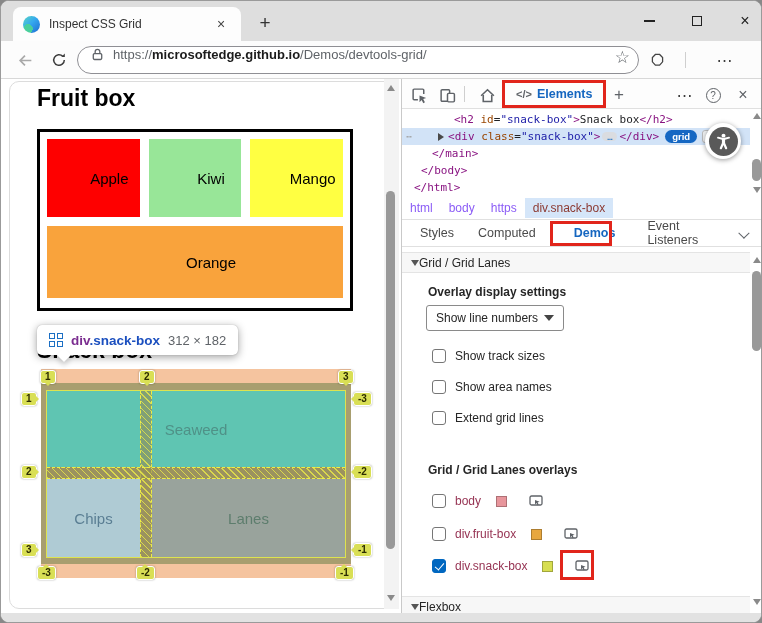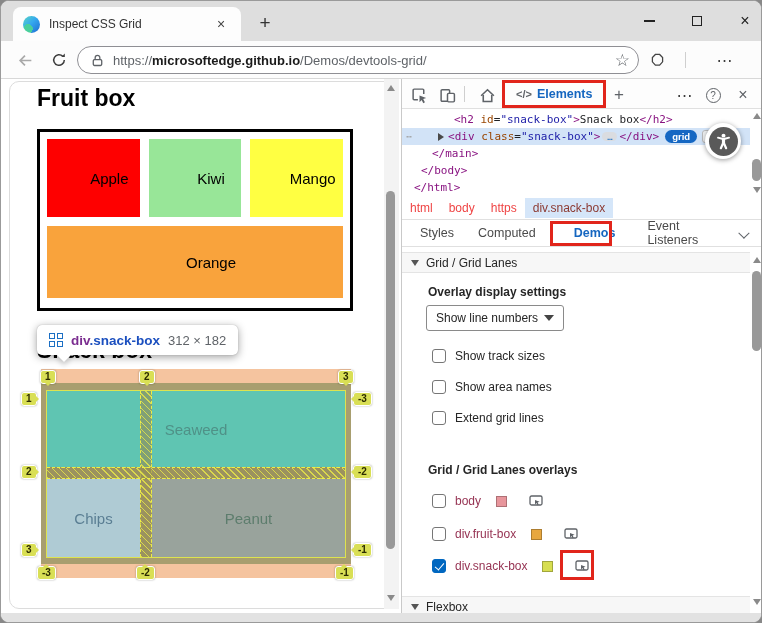--- a/index.html
+++ b/index.html
@@ -21,21 +21,21 @@
   .newtab { position:absolute; left:252px; top:10px; font-size:19px; font-weight:300; color:#333; width:24px; height:24px; display:flex; align-items:center; justify-content:center; }
   .winbtn { position:absolute; top:8px; width:30px; height:24px; display:flex; align-items:center; justify-content:center; color:#222; }
   .min-glyph { width:11px; height:1.5px; background:#222; }
   .max-glyph { width:10px; height:10px; border:1.2px solid #222; }
   .x-glyph { font-size:16px; font-weight:300; line-height:1; }
 
   
   .navbar { position:absolute; left:0; top:40px; width:762px; height:38px; background:#fcfcfc; border-bottom:1px solid #d8d8d8; }
   .nav-ico { position:absolute; top:7px; width:24px; height:24px; display:flex; align-items:center; justify-content:center; }
   .urlfield { position:absolute; left:76px; top:5px; width:562px; height:28px; border:1px solid #8f8f94; border-radius:14px;
-              background:#fff; display:flex; align-items:center; padding:0 8px 0 12px; }
+              background:#fff; display:flex; align-items:flex-start; padding:0 8px 0 12px; }
   .url-text { font-size:13px; white-space:nowrap; overflow:hidden; flex:1; margin-left:8px; }
   .url-scheme,.url-path { color:#5f6368; }
   .url-domain { color:#1b1b1b; font-weight:700; }
   .star { font-size:17px; color:#5f6368; }
   .vdiv { position:absolute; top:11px; width:1px; height:16px; background:#cfcfcf; }
   .dots { font-size:16px; color:#3c3c3c; letter-spacing:1px; }
 
   
   .content { position:absolute; left:0; top:78px; width:762px; height:534px; }
   .pagepane { position:absolute; left:0; top:0; width:400px; height:534px; background:#fff; }
@@ -107,32 +107,32 @@
   .grid-badge { display:inline-block; background:#1567c3; color:#fff; font-family:"Liberation Sans",sans-serif;
                 font-size:9.5px; font-weight:700; border-radius:8px; padding:1px 7px; margin-left:6px; }
   .pages-badge { display:inline-flex; align-items:center; justify-content:center; width:18px; height:13px;
                  border:1px solid #bbb; border-radius:3px; background:#f1f3f4; margin-left:5px; }
   .a11y { position:absolute; left:303px; top:14px; width:36px; height:36px; border-radius:50%; background:#fff;
           box-shadow:0 1px 5px rgba(0,0,0,.4); display:flex; align-items:center; justify-content:center; z-index:8; }
   .a11y-inner { width:29px; height:29px; border-radius:50%; background:#595959; display:flex; align-items:center; justify-content:center; }
 
   .crumbs { position:absolute; left:0; top:118px; width:362px; height:23px; border-bottom:1px solid #e0e0e0;
             display:flex; align-items:center; font-size:12px; }
-  .crumb { padding:3px 8px; color:#ef4444; }
+  .crumb { padding:3px 8px; color:#8b5cf6; }
   .crumb.sel { background:#d5e6f9; color:#8c3a32; }
 
   .dt-tabs { position:absolute; left:0; top:141px; width:362px; height:27px; border-bottom:1px solid #e0e0e0;
              display:flex; align-items:center; font-size:12.5px; color:#4a4a4a; }
   .dt-tabs .t { padding:0 12px; }
   .dt-tabs .t.active { color:#1566c0; font-weight:700; }
   .chev { width:8px; height:8px; border-right:1.6px solid #5f6368; border-bottom:1.6px solid #5f6368; transform:rotate(45deg); }
 
   .lpanel { position:absolute; left:0; top:168px; width:362px; height:366px; background:#fff; font-size:12px; color:#262626; }
   .sect { position:absolute; left:0; width:348px; height:21px; background:#f7f7f7; border-top:1px solid #e4e4e4; border-bottom:1px solid #e4e4e4;
-          display:flex; align-items:center; gap:7px; padding-left:9px; }
+          display:flex; align-items:center; padding-left:9px; }
   .twisty { width:0; height:0; border-left:4.5px solid rgba(0,0,0,0); border-right:4.5px solid rgba(0,0,0,0); border-top:6px solid #555; }
   .bold-lbl { font-weight:700; }
   .dd { position:absolute; left:24px; width:138px; height:26px; border:1px solid#8a8a8a; border-radius:3px; background:#fff;
         display:flex; align-items:center; justify-content:space-between; padding:0 9px; }
   .dd-caret { width:0; height:0; border-left:5px solid rgba(0,0,0,0); border-right:5px solid rgba(0,0,0,0); border-top:6px solid #444; }
   .chkrow { position:absolute; left:30px; display:flex; align-items:center; gap:9px; }
   .chk { width:14px; height:14px; border:1px solid #767676; border-radius:3px; background:#fff; flex:none; position:relative; }
   .chk.on { background:#0067c0; border-color:#0067c0; }
   .chk.on::after { content:''; position:absolute; left:4px; top:1px; width:4px; height:8px;
                    border-right:1.8px solid #fff; border-bottom:1.8px solid #fff; transform:rotate(40deg); }
@@ -221,21 +221,21 @@
         <span class="tt-dims">312 × 182</span>
       </div>
 
       <div class="overlay">
         <div class="peach" style="top:2px;"></div>
         <div class="peach" style="top:197px;"></div>
         <div class="olive"></div>
         <div class="gridinner">
           <div class="cell" style="left:0; top:0; width:298px; height:76px; background:#5fc5b2; color:#4f9187;">Seaweed</div>
           <div class="cell" style="left:0; top:88px; width:93px; height:78px; background:#afcbd4; color:#5a7e93;">Chips</div>
-          <div class="cell" style="left:105px; top:88px; width:193px; height:78px; background:#99a39c; color:#5d7d6d;">Peanut</div>
+          <div class="cell" style="left:105px; top:88px; width:193px; height:78px; background:#99a39c; color:#5d7d6d;">Lanes</div>
           <div class="hatch v" style="left:93px; top:0; width:12px; height:166px;"></div>
           <div class="hatch h" style="left:0; top:76px; width:298px; height:12px;"></div>
         </div>
 
         <div class="bdg bdg-top" style="left:3px;  top:3px;">1</div>
         <div class="bdg bdg-top" style="left:102px;top:3px;">2</div>
         <div class="bdg bdg-top" style="left:301px;top:3px;">3</div>
         <div class="bdg bdg-left" style="left:-16px; top:25px;">1</div>
         <div class="bdg bdg-left" style="left:-16px; top:98px;">2</div>
         <div class="bdg bdg-left" style="left:-16px; top:176px;">3</div>

